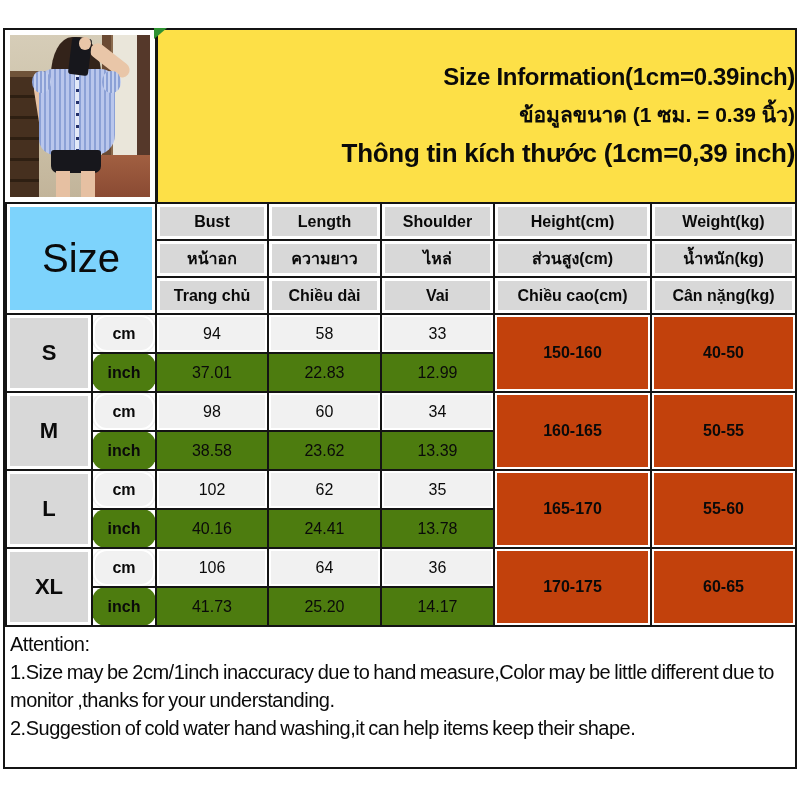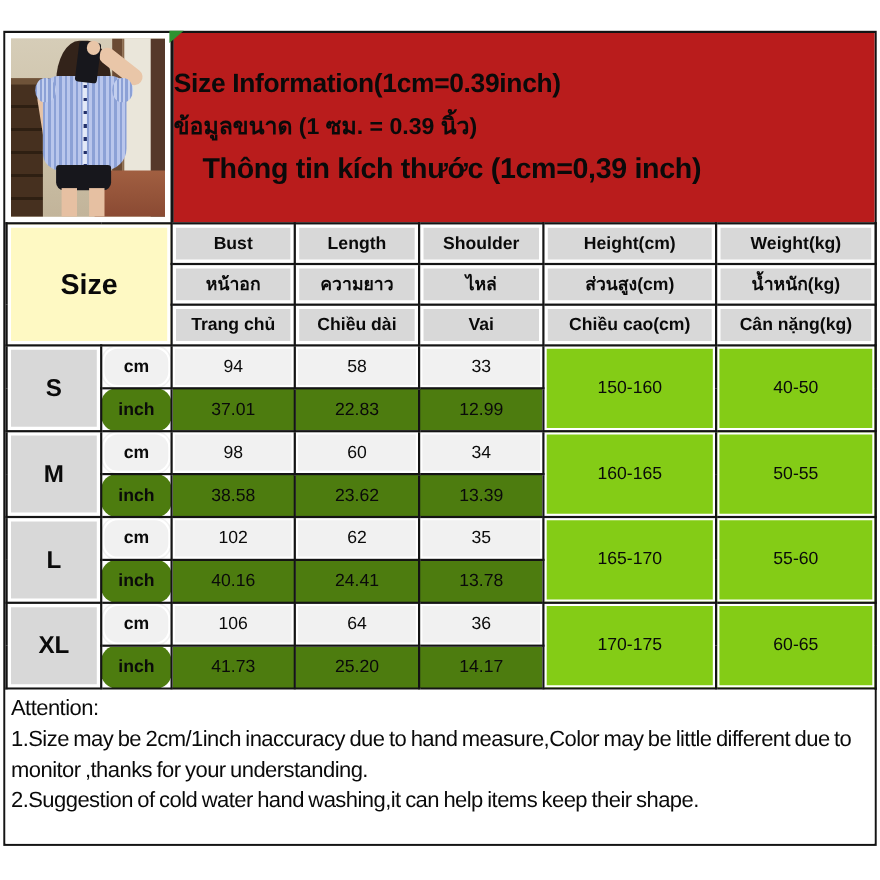--- a/index.html
+++ b/index.html
@@ -30,41 +30,41 @@
   .ph-ruffle-r{left:66%;top:22%;width:13%;height:14%;border-radius:50%;
       background:repeating-linear-gradient(90deg,#8ca1d6 0 2px,#c3cfee 2px 4px);}
   .ph-placket{left:46.5%;top:24%;width:4px;height:49%;background:#e3e9f7;}
   .ph-buttons{left:47%;top:26%;width:3px;height:46%;
       background:repeating-linear-gradient(180deg,#22306a 0 3px,rgba(0,0,0,0) 3px 12px);}
   .ph-phone{left:43%;top:2%;width:14%;height:23%;background:#17171c;border-radius:3px;transform:rotate(7deg);}
   .ph-hand{left:49%;top:1%;width:9%;height:8%;background:#e9c6a8;border-radius:50%;}
   .ph-shorts{left:29%;top:71%;width:36%;height:14%;background:#17171c;border-radius:3px 3px 7px 7px;}
   .ph-leg-l{left:33%;top:84%;width:10%;height:16%;background:#e6c0a2;}
   .ph-leg-r{left:51%;top:84%;width:10%;height:16%;background:#e6c0a2;}
-  .title-cell{flex:1;background:#b91c1c;display:flex;flex-direction:column;justify-content:center;
-      align-items:flex-start;text-align:center;gap:7px;}
+  .title-cell{flex:1;background:#fde047;display:flex;flex-direction:column;justify-content:center;
+      align-items:flex-end;text-align:center;gap:7px;}
   .t-en{font-size:24px;font-weight:bold;letter-spacing:-0.3px;}
   .t-th{font-size:21px;font-weight:bold;}
   .t-vi{font-size:26px;font-weight:bold;letter-spacing:-0.3px;margin-left:26px;}
   .green-tri{position:absolute;left:149px;top:-2px;width:0;height:0;
       border-top:11px solid #2f9231;border-right:13px solid transparent;}
   
   table.size-table{border-collapse:collapse;table-layout:fixed;width:100%;flex:0 0 auto;}
   .size-table td{border:2px solid #141414;text-align:center;vertical-align:middle;
       font-size:16px;padding:0;overflow:hidden;}
   tr.hr{height:37px;}
   tr.dr{height:39px;}
   td.h{background:#d8d8d8;box-shadow:inset 0 0 0 3px #fff;font-weight:bold;}
-  td.sz{background:#fef9c3;box-shadow:inset 0 0 0 3px #fff;font-weight:bold;font-size:26px;}
+  td.sz{background:#7dd3fc;box-shadow:inset 0 0 0 3px #fff;font-weight:normal;font-size:40px;}
   td.szl{background:#d8d8d8;box-shadow:inset 0 0 0 3px #fff;font-weight:bold;font-size:22px;}
   tr.cm-row td.u,tr.cm-row td.v{background:#f1f1f1;box-shadow:inset 0 0 0 2px #fff;}
   tr.in-row td.u,tr.in-row td.v{background:#4d7c0f;}
   td.u{font-weight:bold;border-radius:14px;}
   td.v{font-weight:normal;}
-  td.r{background:#84cc16;box-shadow:inset 0 0 0 2px #fff;font-weight:normal;}
+  td.r{background:#c2410c;box-shadow:inset 0 0 0 2px #fff;font-weight:bold;}
   
   .attention{flex:1;background:#fff;padding:3px 6px 0 5px;font-size:20px;line-height:28px;
       letter-spacing:-0.5px;word-spacing:-1px;text-align:left;}
 </style>
 </head>
 <body>
 
 <div class="canvas">
   <div class="frame">
     <div class="green-tri"></div>

